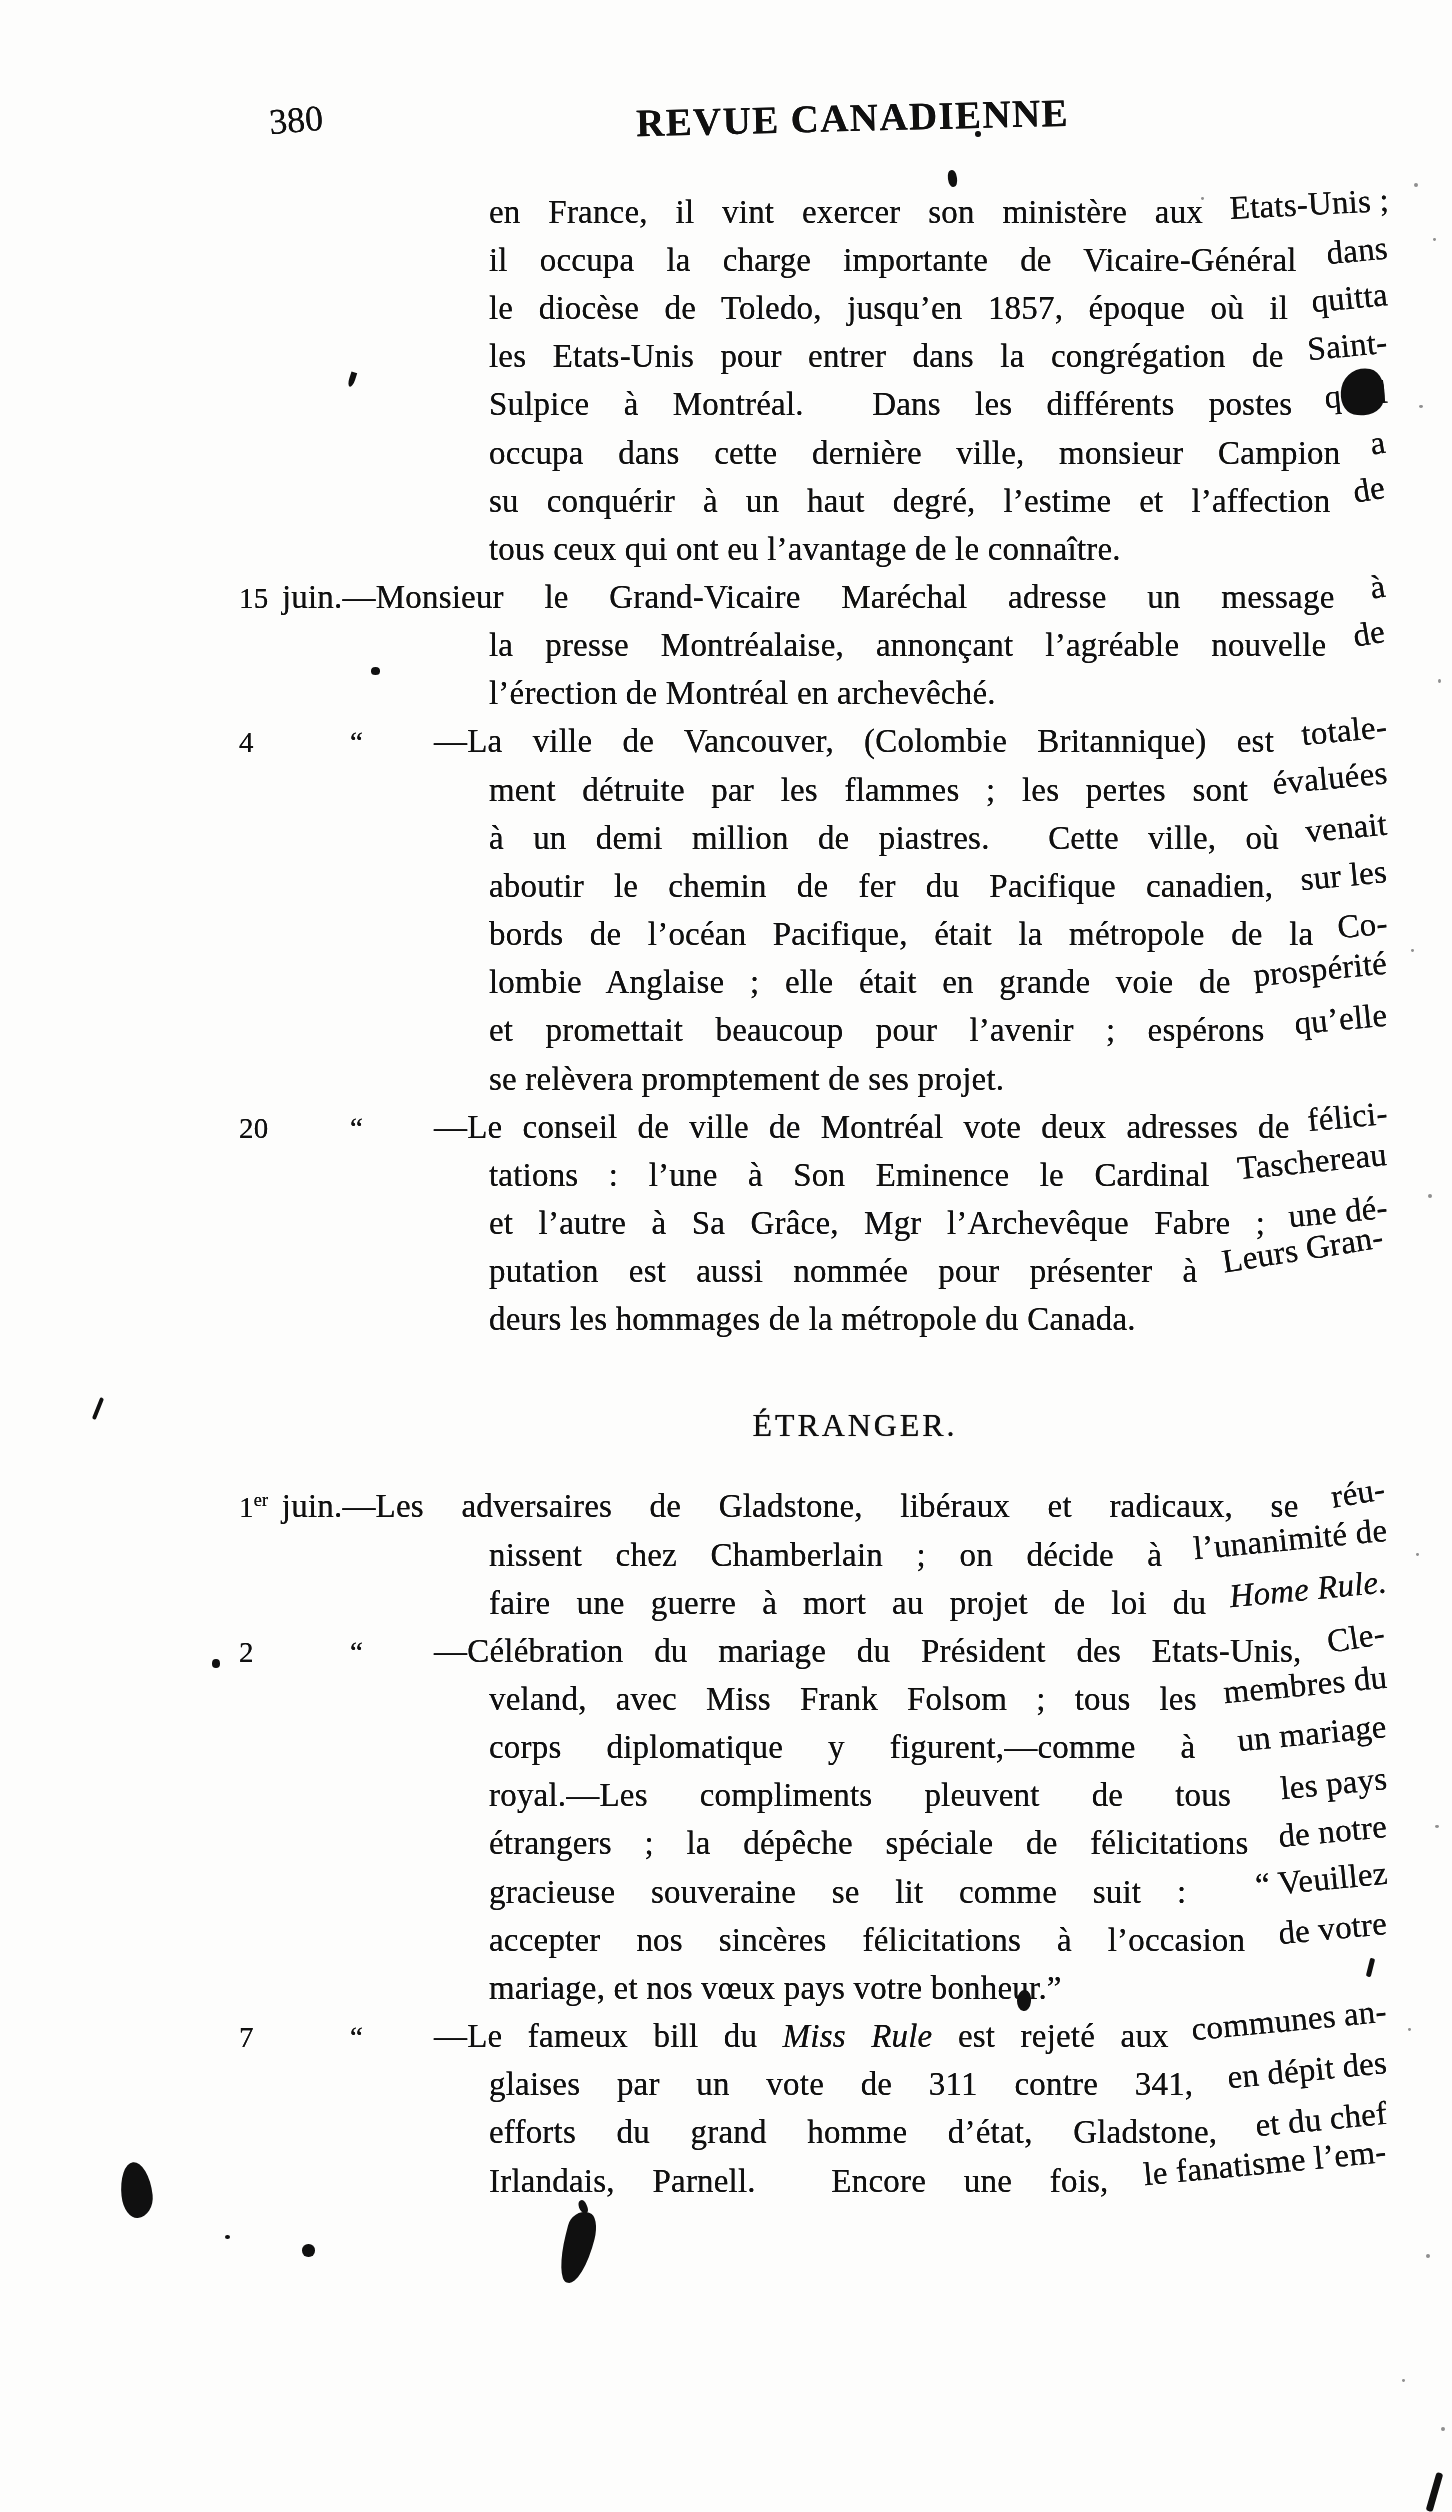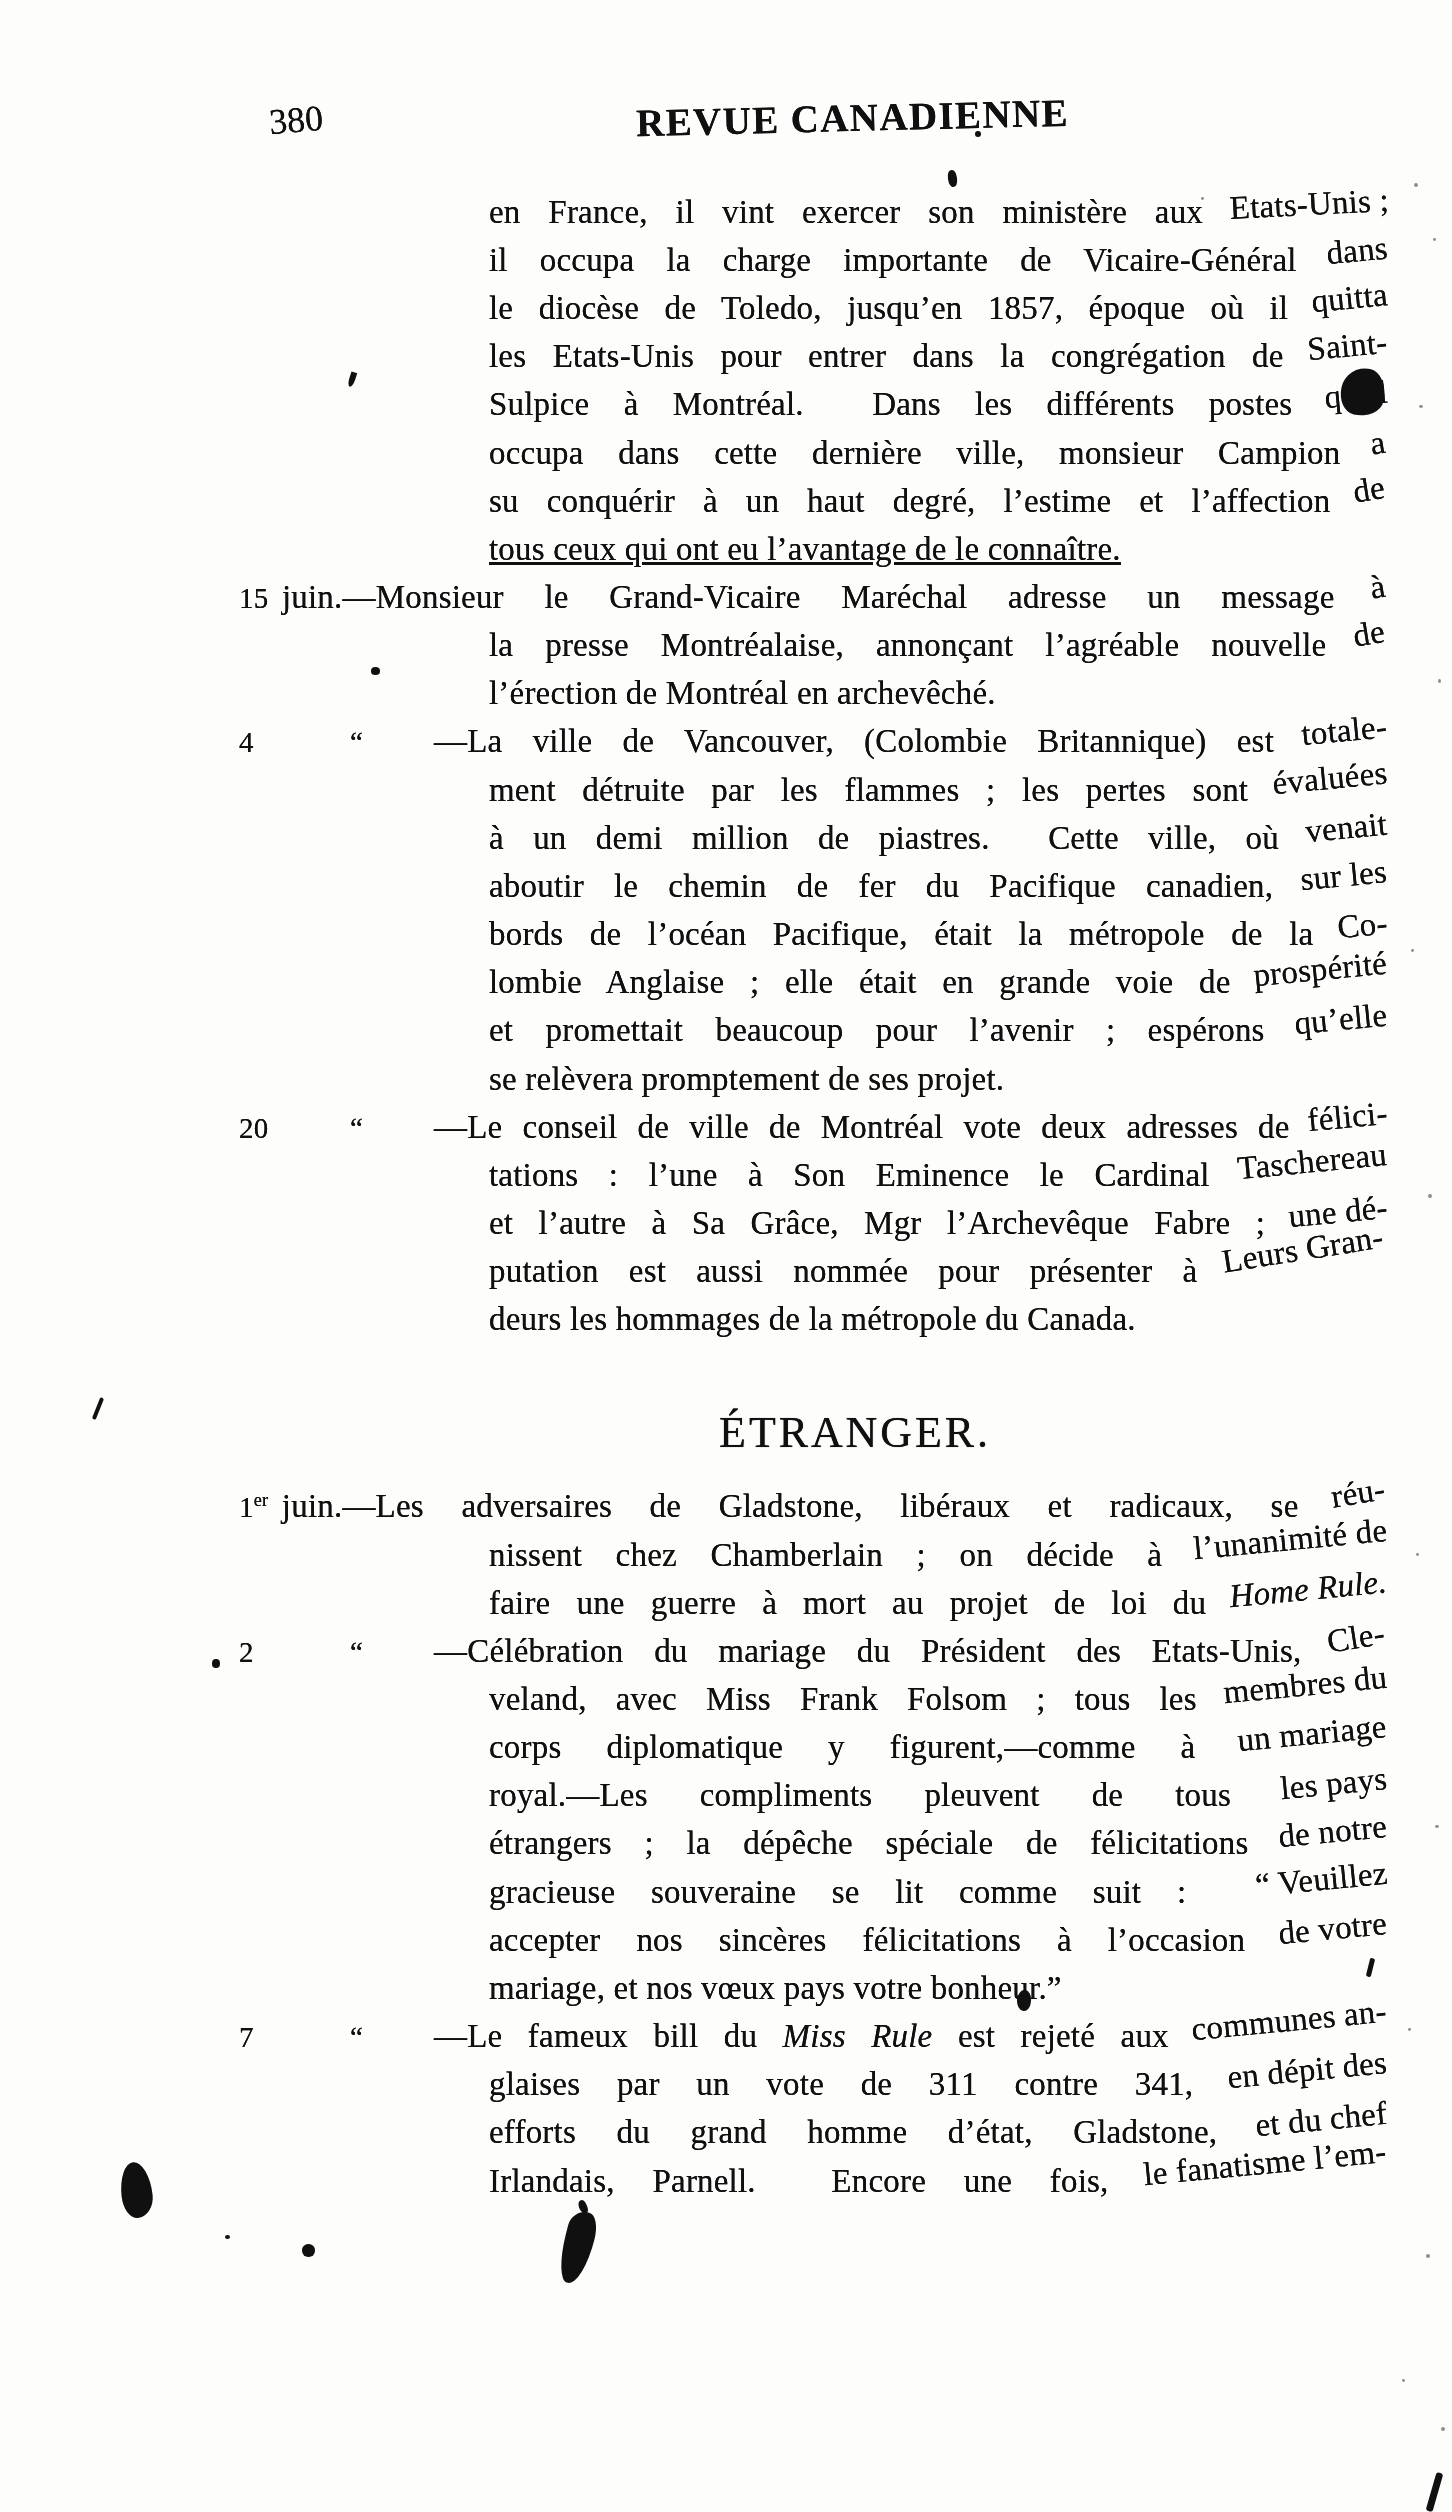--- a/index.html
+++ b/index.html
@@ -28,42 +28,42 @@
   .ditto{display:inline-block;width:84px;font-size:29px;}
   .month{margin-left:13.5px;}
   sup.numsup{font-size:18.3px;line-height:0;vertical-align:super;}
   .it{font-style:italic;}
   .curl{display:inline-block;transform-origin:left bottom;}
   .c1{transform:rotate(-3deg) translateY(-3.9px);}
   .c2{transform:rotate(-5.5deg) translateY(-6.7px);}
   .c3{transform:rotate(-9deg) translateY(-9.6px);}
   .heading{
     position:absolute;left:489px;width:732px;text-align:center;
-    font-size:44px;letter-spacing:2.9px;text-shadow:0 0 0.7px currentColor;
+    font-size:32px;letter-spacing:2.9px;text-shadow:0 0 0.7px currentColor;
   }
   .mark{position:absolute;}
   .ink{background:#101010;}
   .spk{background:#8f8f8f;}
 </style>
 </head>
 <body>
 
 <div id="scan" style="background: rgb(253, 253, 252); color: rgb(16, 16, 16);">
   <div id="pageno">380</div>
   <div id="title">REVUE CANADIENNE</div>
 
   <div id="lines">
       <div class="line" style="top: 192px; left: 489px; right: 63px;">en France, il vint exercer son ministère aux <span class="curl c1">Etats-Unis ;</span></div>
       <div class="line" style="top: 240px; left: 489px; right: 63px;">il occupa la charge importante de Vicaire-Général <span class="curl c2">dans</span></div>
       <div class="line" style="top: 288px; left: 489px; right: 63px;">le diocèse de Toledo, jusqu’en 1857, époque où il <span class="curl c2">quitta</span></div>
       <div class="line" style="top: 336px; left: 489px; right: 63px;">les Etats-Unis pour entrer dans la congrégation de <span class="curl c2">Saint-</span></div>
       <div class="line" style="top: 384px; left: 489px; right: 63px;">Sulpice à Montréal.&nbsp; Dans les différents postes <span class="curl c2">qu’il</span></div>
       <div class="line" style="top: 433px; left: 489px; right: 63px;">occupa dans cette dernière ville, monsieur Campion <span class="curl c3">a</span></div>
       <div class="line" style="top: 481px; left: 489px; right: 63px;">su conquérir à un haut degré, l’estime et l’affection <span class="curl c3">de</span></div>
-      <div class="line short" style="top: 529px; left: 489px; right: 63px; text-decoration: underline;">tous ceux qui ont eu l’avantage de le connaître.</div>
+      <div class="line short" style="top: 529px; left: 489px; right: 63px;">tous ceux qui ont eu l’avantage de le connaître.</div>
       <div class="line" style="top: 577px; left: 239px; right: 63px;"><span class="num">15</span><span class="month">juin.</span>—Monsieur le Grand-Vicaire Maréchal adresse un message <span class="curl c3">à</span></div>
       <div class="line" style="top: 625px; left: 489px; right: 63px;">la presse Montréalaise, annonçant l’agréable nouvelle <span class="curl c3">de</span></div>
       <div class="line short" style="top: 673px; left: 489px; right: 63px;">l’érection de Montréal en archevêché.</div>
       <div class="line" style="top: 721px; left: 239px; right: 63px;"><span class="num numw">4</span><span class="ditto">“</span>—La ville de Vancouver, (Colombie Britannique) est <span class="curl c2">totale-</span></div>
       <div class="line" style="top: 770px; left: 489px; right: 63px;">ment détruite par les flammes ; les pertes sont <span class="curl c2">évaluées</span></div>
       <div class="line" style="top: 818px; left: 489px; right: 63px;">à un demi million de piastres.&nbsp; Cette ville, où <span class="curl c2">venait</span></div>
       <div class="line" style="top: 866px; left: 489px; right: 63px;">aboutir le chemin de fer du Pacifique canadien, <span class="curl c2">sur les</span></div>
       <div class="line" style="top: 914px; left: 489px; right: 63px;">bords de l’océan Pacifique, était la métropole de la <span class="curl c2">Co-</span></div>
       <div class="line" style="top: 962px; left: 489px; right: 63px;">lombie Anglaise ; elle était en grande voie de <span class="curl c2">prospérité</span></div>
       <div class="line" style="top: 1010px; left: 489px; right: 63px;">et promettait beaucoup pour l’avenir ; espérons <span class="curl c2">qu’elle</span></div>

